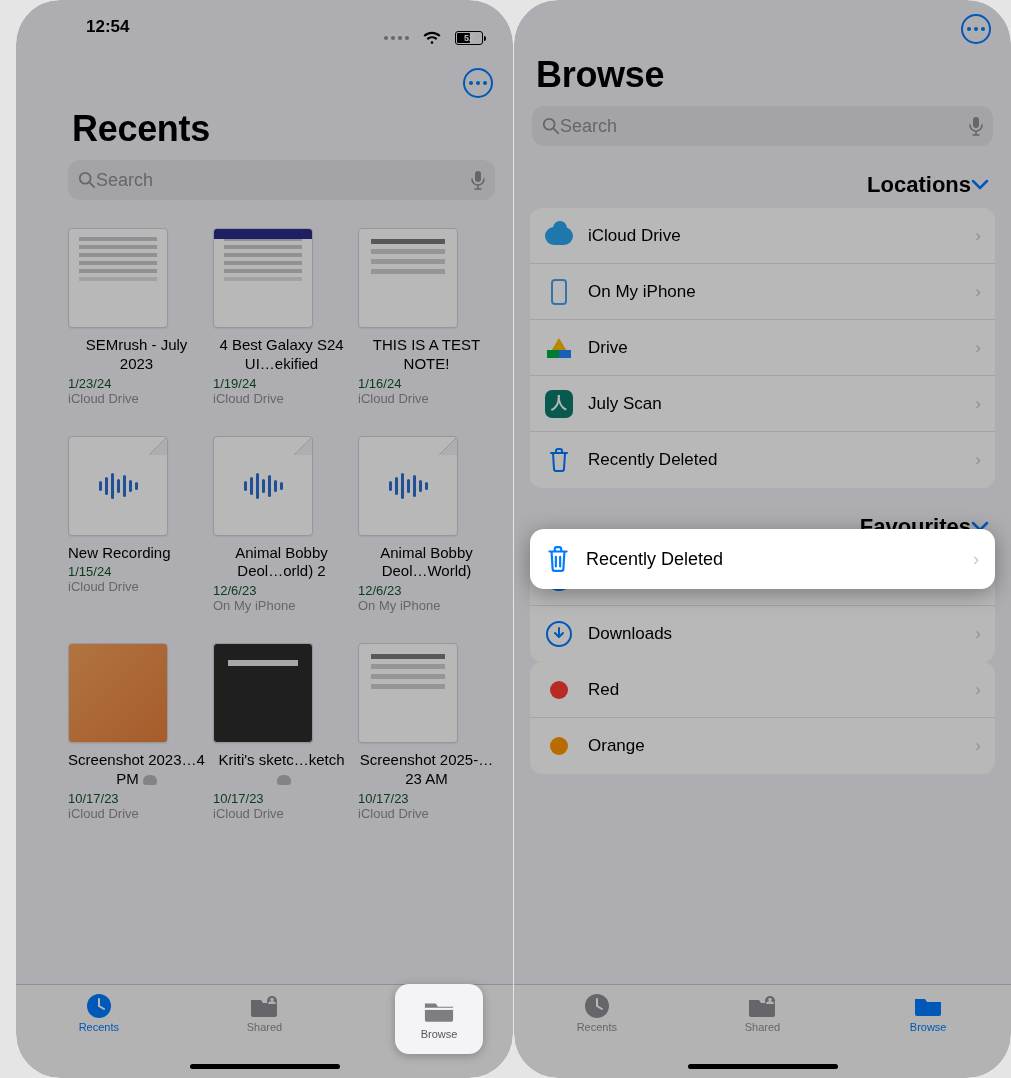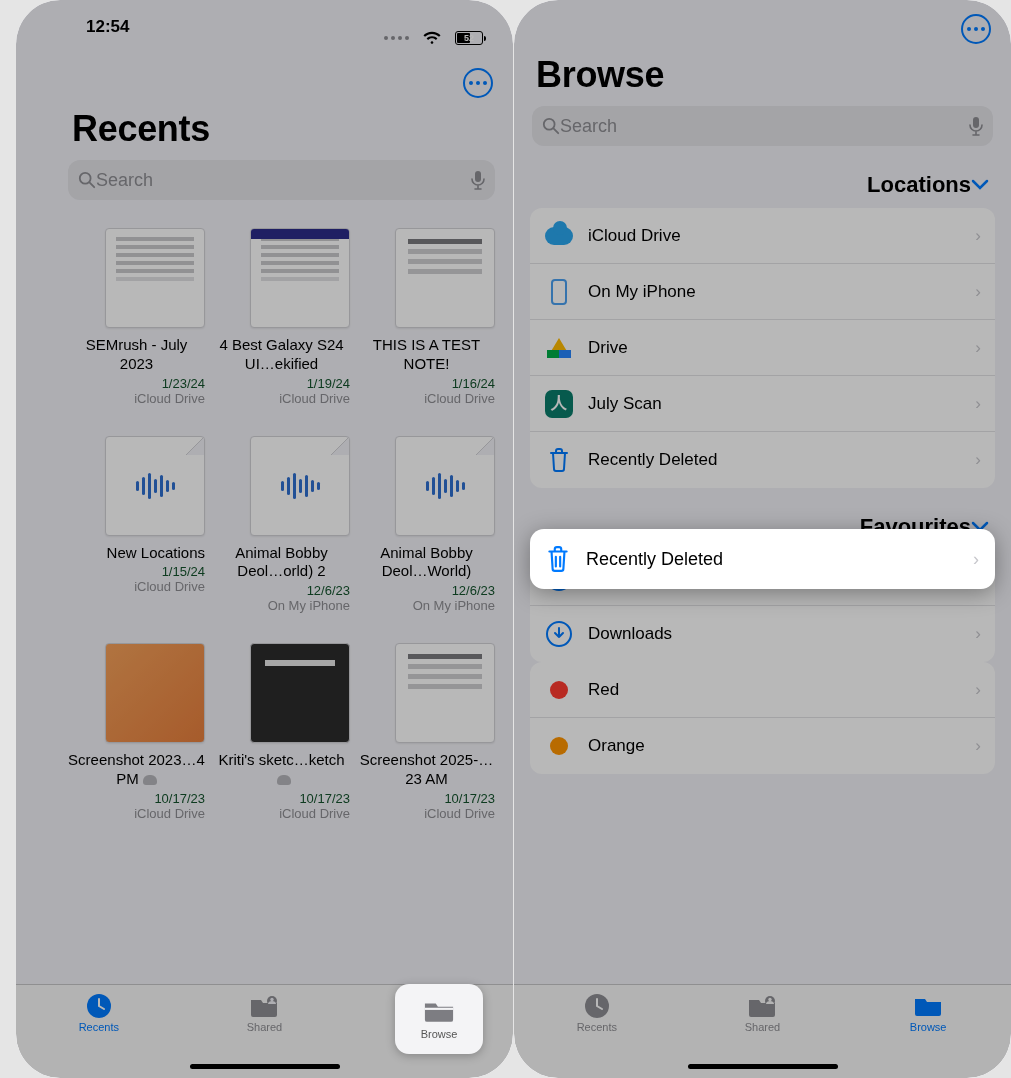--- a/index.html
+++ b/index.html
@@ -25,21 +25,21 @@
   .header-title { font-size: 36px; font-weight: 700; padding: 10px 22px 10px 22px; letter-spacing: -0.3px; }
   .search { margin: 0 18px; height: 40px; background: #e3e3e8; border-radius: 12px; display: flex; align-items: center; padding: 0 10px; color: #8e8e93; font-size: 18px; gap:0; }
   .search .mic { margin-left: auto; }
   .tabbar { position: absolute; bottom: 0; left: 0; right: 0; height: 94px; background: rgba(248,248,248,0.94); border-top: 0.5px solid #c6c6c8; display: flex; justify-content: space-around; padding-top: 8px; }
   .tab { display: flex; flex-direction: column; align-items: center; gap: 2px; font-size: 11px; color: #8e8e93; width: 120px; }
   .tab.active { color: #007aff; }
   .tab-icon { width: 30px; height: 26px; display:flex; align-items:center; justify-content:center; }
   .home-ind { position: absolute; bottom: 9px; left: 50%; transform: translateX(-50%); width: 150px; height: 5px; background: #000; border-radius: 3px; }
   
   .grid { padding: 28px 18px 110px 18px; display: grid; grid-template-columns: repeat(3, 1fr); gap: 30px 8px; }
-  .file { display: flex; flex-direction: column; align-items: flex-end; text-align: center; font-size: 15px; }
+  .file { display: flex; flex-direction: column; align-items: flex-start; text-align: center; font-size: 15px; }
   .thumb { width: 100px; height: 100px; background:#fff; border:1px solid #d1d1d6; border-radius:4px; box-shadow: 0 1px 2px rgba(0,0,0,0.08); display:flex; align-items:center; justify-content:center; overflow:hidden; position:relative; }
   .thumb.doc::before { content:""; position:absolute; top:8px; left:10px; right:10px; height:4px; background:#c9c9cc; box-shadow: 0 8px 0 #c9c9cc, 0 16px 0 #c9c9cc, 0 24px 0 #c9c9cc, 0 32px 0 #c9c9cc, 0 40px 0 #e1e1e4; }
   .thumb.doc.headered::after { content:""; position:absolute; top:0; left:0; right:0; height:10px; background:#2b2b8a; }
   .thumb.audio { background:#fff; }
   .thumb.audio .dog-ear { position:absolute; top:0; right:0; width:18px; height:18px; background: linear-gradient(135deg, transparent 49%, #d1d1d6 50%, #f2f2f7 51%); }
   .wave { display:flex; gap:3px; align-items:center; }
   .wave span { width:3px; background:#2f6fd0; border-radius:2px; }
   .wave span:nth-child(1){height:10px}.wave span:nth-child(2){height:18px}.wave span:nth-child(3){height:26px}.wave span:nth-child(4){height:14px}.wave span:nth-child(5){height:22px}.wave span:nth-child(6){height:12px}.wave span:nth-child(7){height:8px}
   .thumb.shot-orange { background: linear-gradient(135deg,#f5a15a,#e77f3d); }
   .thumb.shot-dark { background:#2b2b2b; }
@@ -144,21 +144,21 @@
           <div class="wave">
             <span></span>
             <span></span>
             <span></span>
             <span></span>
             <span></span>
             <span></span>
             <span></span>
           </div>
         </div>
-      <div class="fname">New Locations</div>
+      <div class="fname">New Recording</div>
       <div class="fmeta">1/15/24</div>
       <div class="floc">iCloud Drive</div>
     </div>
     <div class="file">
       <div class="thumb audio">
           <div class="dog-ear"></div>
           <div class="wave">
             <span></span>
             <span></span>
             <span></span>

